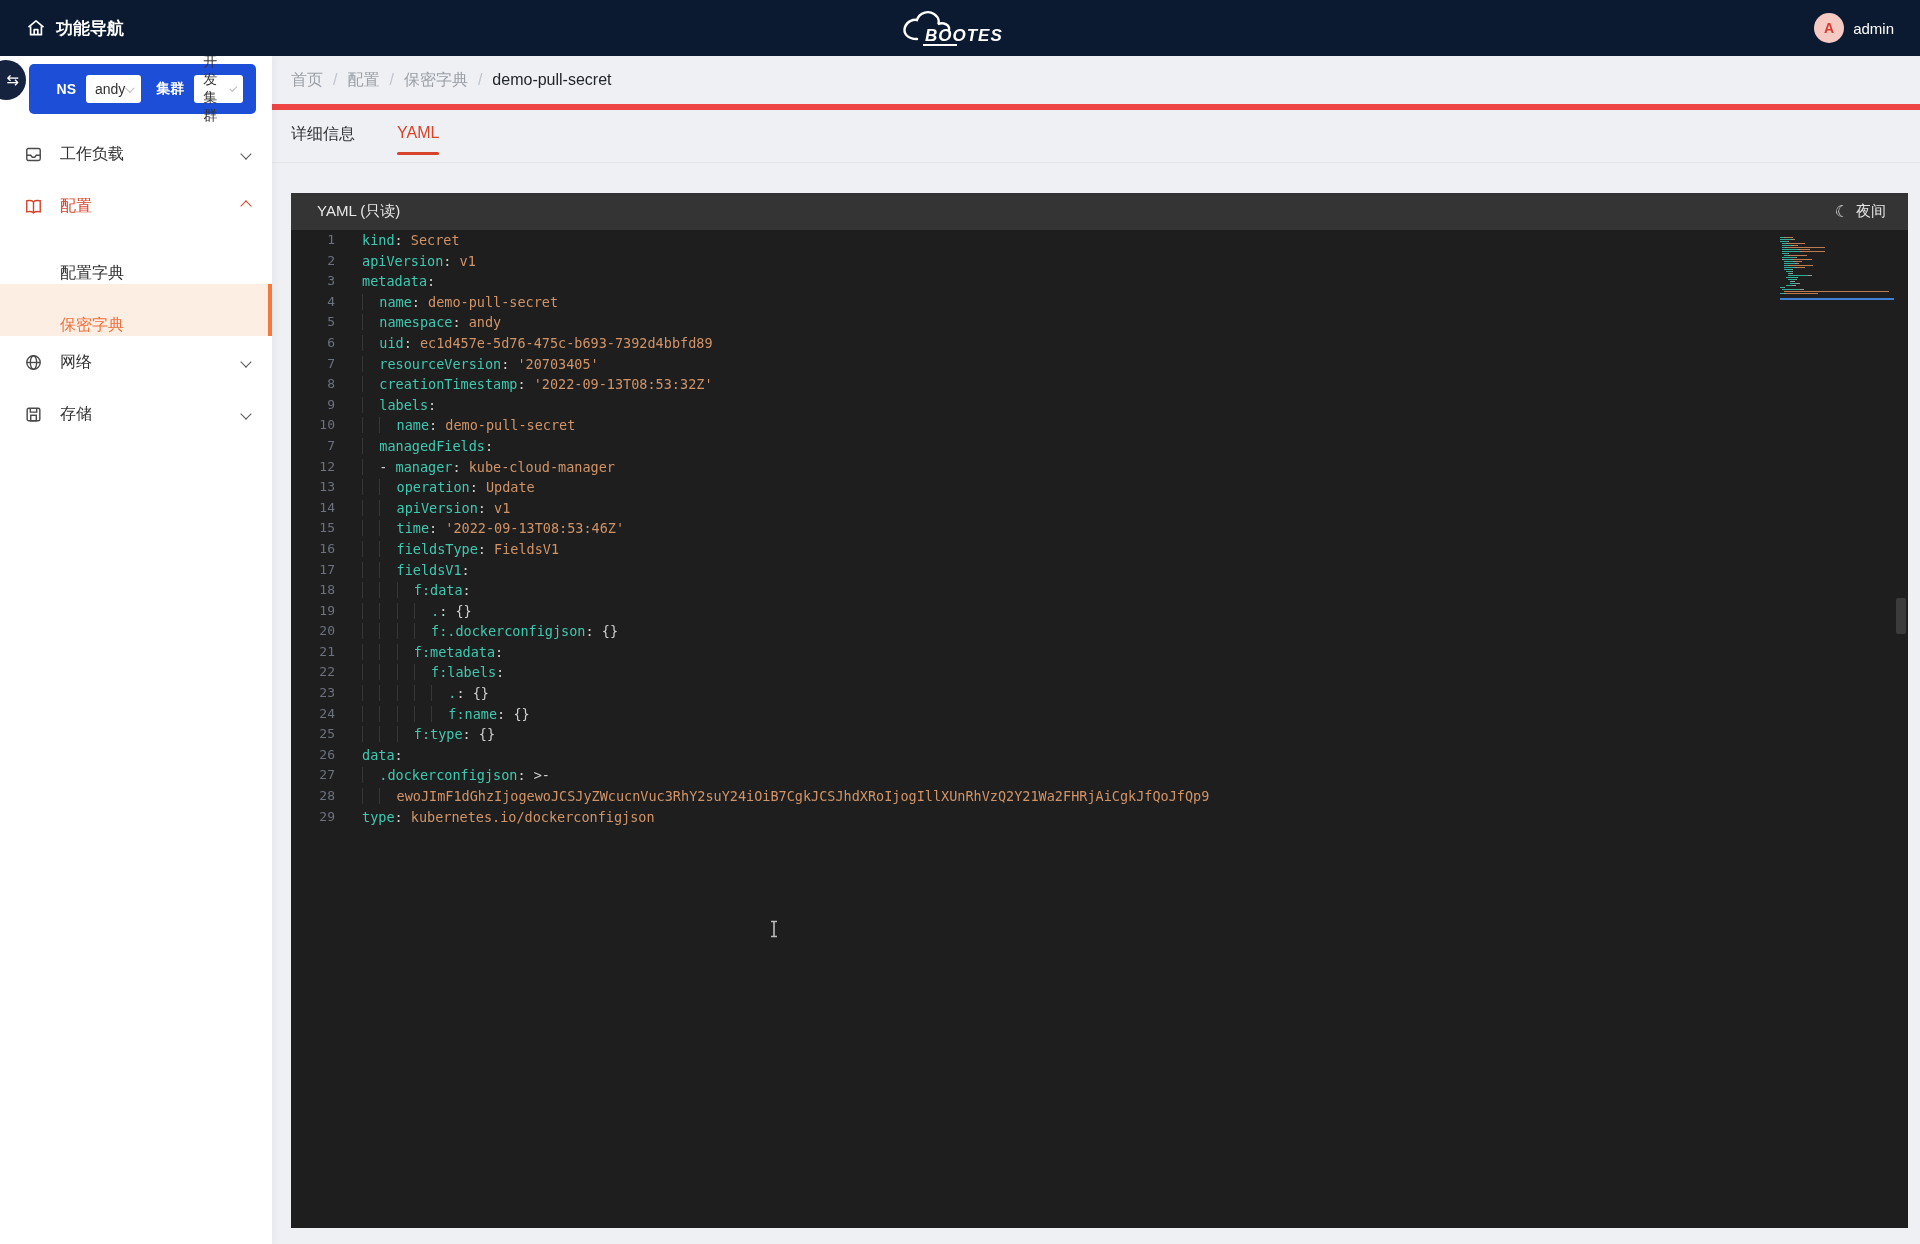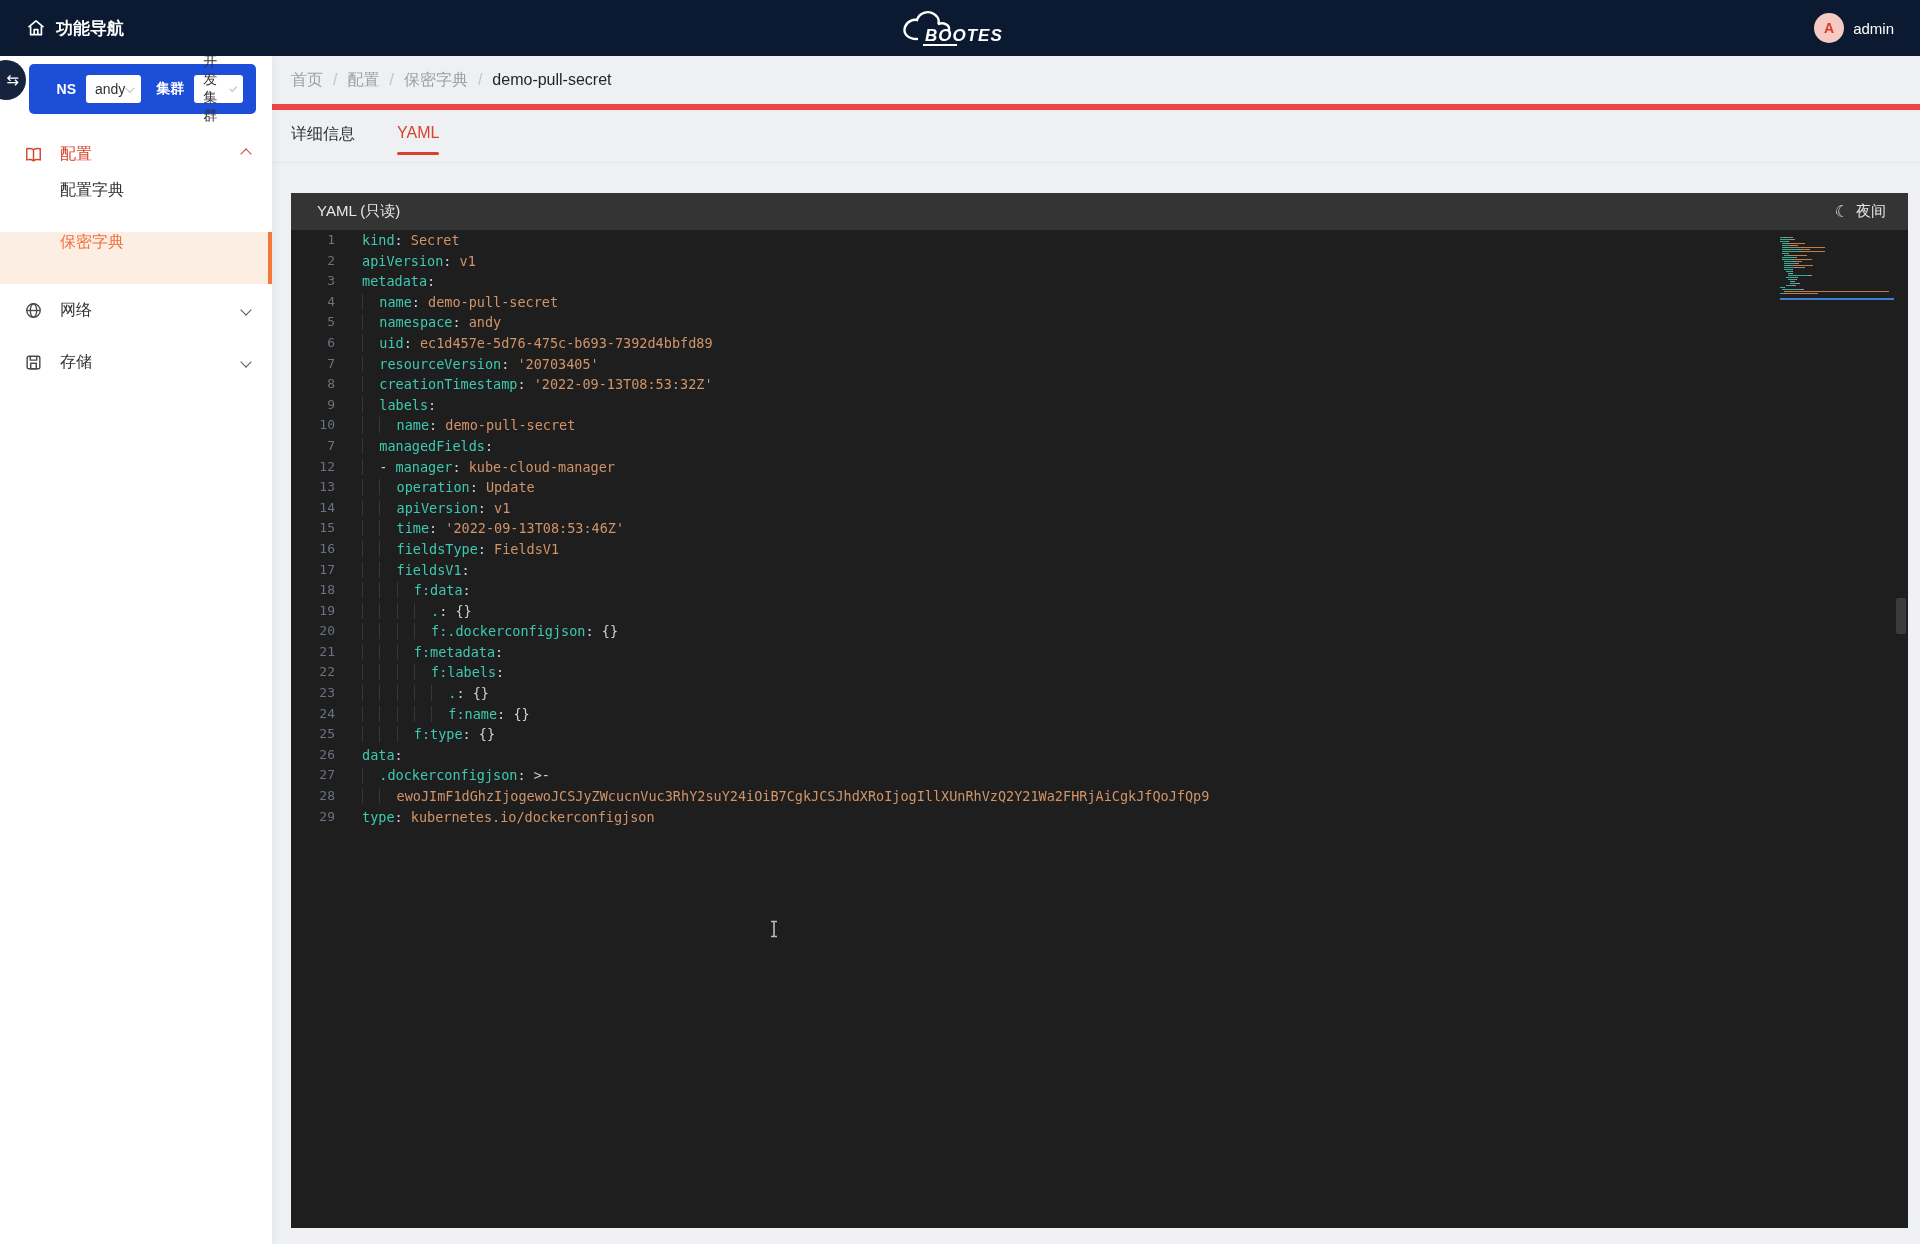--- a/index.html
+++ b/index.html
@@ -34,21 +34,21 @@
 
   .menu { margin-top:14px; }
   .m-item { height:52px; display:flex; align-items:center; padding:0 22px 0 24px; font-size:16px;
     color:#333; cursor:pointer; }
   .m-item .mi { width:20px; height:20px; margin-right:16px; flex:none; display:flex; align-items:center; }
   .m-item .arrow { margin-left:auto; border:solid #555; border-width:0 1.6px 1.6px 0; width:8px; height:8px; }
   .arrow.down { transform:rotate(45deg); }
   .arrow.up   { transform:rotate(-135deg); }
   .m-item.red { color:#d8432c; }
   .m-item.red .arrow { border-color:#d8432c; }
-  .m-sub { height:52px; display:flex; align-items:flex-start; padding-left:60px; font-size:16px;
+  .m-sub { height:52px; display:flex; align-items:flex-end; padding-left:60px; font-size:16px;
     color:#333; cursor:pointer; }
   .m-sub.active { background:#fdeee4; color:#f0703c; border-right:4px solid #f5793b; }
 
   
   .main { position:absolute; left:272px; top:56px; width:1648px; height:1188px; }
   .crumb-bar { height:54px; display:flex; align-items:center; padding-left:19px; font-size:16px;
     color:#9aa0a6; border-bottom:6px solid #ef4444; }
   .crumb-bar .sep { margin:0 10px; color:#c0c4cc; }
   .crumb-bar .last { color:#22252a; }
   .crumb-bar .link { cursor:pointer; }
@@ -130,20 +130,30 @@
     </div>
     <div class="ns-row">
       <span class="lbl">集群</span>
       <div class="sel">
         <span>开发集群</span>
         <i class="chev"></i>
       </div>
     </div>
   </div>
   <nav class="menu" id="menu">
+      <div class="m-item">
+        <span class="mi">
+          <svg width="19" height="19" viewBox="0 0 24 24" fill="none" stroke="#4a4a4a" stroke-width="1.8">
+            <rect x="3.5" y="4.5" width="17" height="15" rx="2"></rect>
+            <path d="M3.5 13h5l2 2.5h3l2-2.5h5"></path>
+          </svg>
+        </span>
+        <span>工作负载</span>
+        <i class="arrow down"></i>
+      </div>
       <div class="m-item red">
         <span class="mi">
           <svg width="19" height="19" viewBox="0 0 24 24" fill="none" stroke="#d8432c" stroke-width="1.8">
             <path d="M12 6 C10 4.3 6.5 4.2 3.5 4.8 V18.8 C6.5 18.2 10 18.3 12 20 C14 18.3 17.5 18.2 20.5 18.8 V4.8 C17.5 4.2 14 4.3 12 6 Z"></path>
             <path d="M12 6 V20"></path>
           </svg>
         </span>
         <span>配置</span>
         <i class="arrow up"></i>
       </div>

